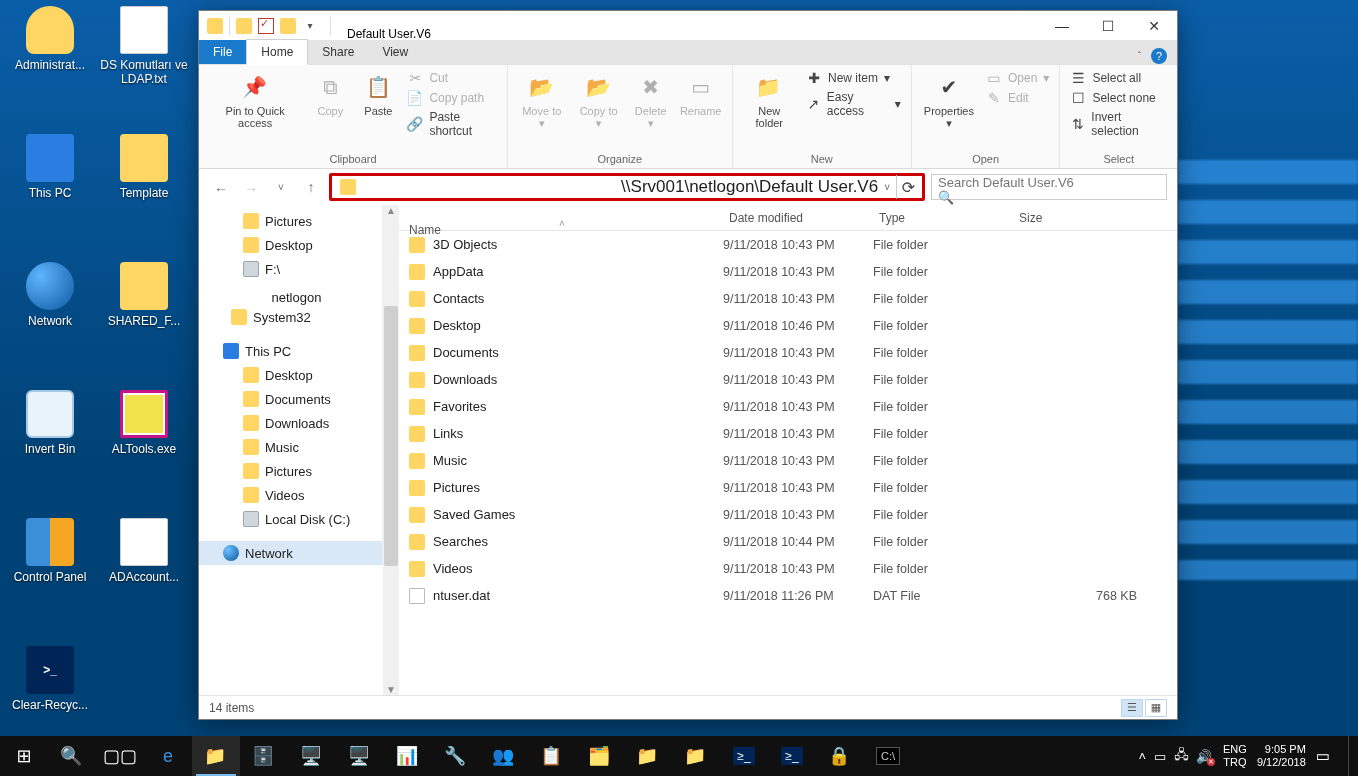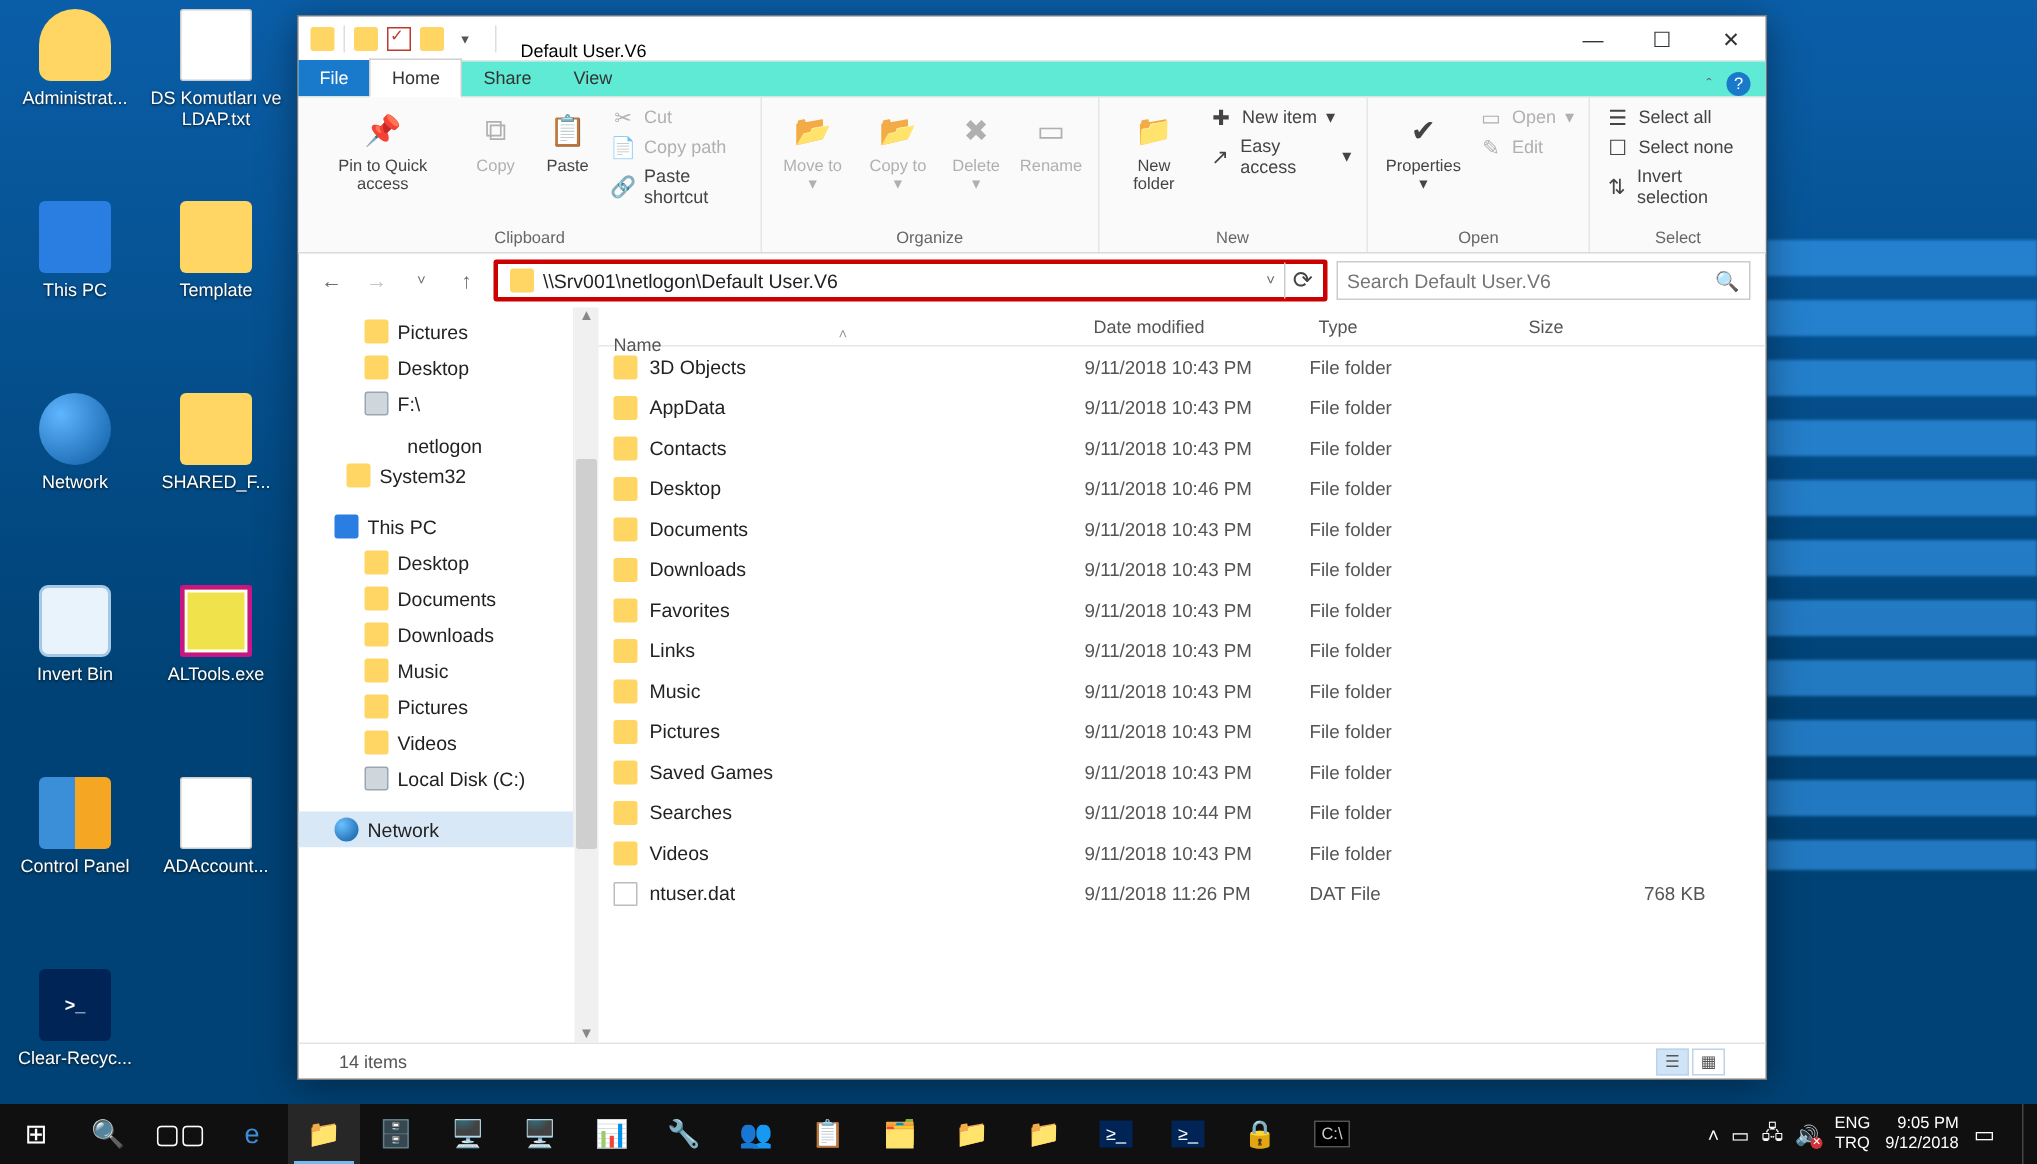--- a/index.html
+++ b/index.html
@@ -32,21 +32,21 @@
 .tb-ic.folder { background:#ffd664; border-radius:2px; }
 .tb-ic.chk { border:1px solid #c0392b; position:relative; }
 .tb-ic.chk:after{content:"✓"; color:#c0392b; font-size:11px; position:absolute; left:1px; top:-2px;}
 .tb-ic.dd { color:#555; font-size:10px; display:flex; align-items:center; justify-content:center;}
 .titlebar .sep { height:18px; width:1px; background:#ddd; margin:0 6px;}
 .titlebar .title { margin-left:4px; color:#000;margin-top:16px; }
 .titlebar .winbtns { margin-left:auto; display:flex; }
 .winbtn { width:46px; height:30px; display:flex; align-items:center; justify-content:center; font-size:14px; color:#333; cursor:pointer; }
 
 
-.menutabs { height:24px; display:flex; align-items:flex-end; background:#5eead4; font-size:12px; border-bottom:1px solid #e1e1e1; }
+.menutabs { height:24px; display:flex; align-items:flex-end; background:#e5e5e5; font-size:12px; border-bottom:1px solid #e1e1e1; }
 .menutabs .tab { padding:5px 14px; color:#333; cursor:pointer; }
 .menutabs .tab.file { background:#1979ca; color:#fff; }
 .menutabs .tab.active { border:1px solid #d0d0d0; border-bottom:1px solid #fff; position:relative; top:1px; background:#fff;}
 .menutabs .help { margin-left:auto; display:flex; align-items:center; gap:10px; padding-right:10px;}
 .menutabs .help .caret{font-size:10px;color:#666;cursor:pointer;}
 .menutabs .help .q{width:16px;height:16px;border-radius:50%;background:#1979ca;color:#fff;font-size:11px;display:flex;align-items:center;justify-content:center;cursor:pointer;}
 
 
 .ribbon { height:104px; background:#fafafa; border-bottom:1px solid #dadada; display:flex; font-size:12px; color:#444; }
 .rgroup { border-right:1px solid #e6e6e6; display:flex; flex-direction:column; align-items:center; padding:2px 6px 0; }
@@ -60,24 +60,24 @@
 .rsmall.disabled{color:#b0b0b0;cursor:default;}
 .rsmall .sic{ width:16px; height:16px; display:inline-flex; align-items:center; justify-content:center; font-size:14px;}
 .rgroup .gname { font-size:11px; color:#666; padding:2px 0 3px; }
 
 
 .navrow { height:36px; display:flex; align-items:center; gap:6px; padding:0 10px; }
 .navbtn { width:24px; height:24px; display:flex; align-items:center; justify-content:center; color:#6e6e6e; cursor:pointer; font-size:14px;}
 .navbtn.disabled{ color:#c7c7c7; cursor:default;}
 .addrwrap { flex:1; display:flex; align-items:center; border:3px solid #c00; border-radius:2px; height:28px; padding:0 2px;}
 .addrwrap .fic{width:16px;height:16px;background:#ffd664;border-radius:2px;margin:0 6px;}
-.addrwrap input { flex:1; border:none; outline:none; font-size:13px; color:#222; height:100%; }
+.addrwrap input { flex:1; border:none; outline:none; font-size:17px; color:#222; height:100%;text-align:right; }
 .addrwrap .dd{font-size:10px;color:#666;padding:0 6px;cursor:pointer;}
 .addrwrap .refresh{width:24px;height:24px;display:flex;align-items:center;justify-content:center;color:#444;cursor:pointer;border-left:1px solid #ccc;}
-.searchbox { width:276px; height:26px; border:1px solid #ccc; display:flex; align-items:center; padding:0 6px; }
+.searchbox { width:236px; height:26px; border:1px solid #ccc; display:flex; align-items:flex-start; padding:0 6px;flex-direction:column; }
 .searchbox input { flex:1; border:none; outline:none; font-size:13px; color:#666; }
 .searchbox .mag{color:#666;font-size:13px;}
 
 
 .body { flex:1; display:flex; min-height:0; }
 .navpane { width:185px; border-right:1px solid #eee; font-size:13px; color:#222; overflow:hidden; padding-top:4px;}
 .navitem { display:flex; align-items:center; gap:6px; padding:3px 8px 3px 26px; cursor:pointer; height:24px;}
 .navitem.lvl0{padding-left:10px;}
 .navitem.sel { background:#d9e8f7;}
 .navitem .nic{width:16px;height:16px;background:#ffd664;border-radius:2px;}
@@ -96,21 +96,21 @@
 .colhead .c-size{flex:1;}
 .rows { flex:1; overflow:auto; font-size:13px; color:#222;}
 .row { height:27px; display:flex; align-items:center; padding-left:4px; cursor:pointer;}
 .row .c-name{flex:0 0 320px; display:flex; align-items:center; gap:8px; padding-left:6px;}
 .row .c-date{flex:0 0 150px; color:#555; font-size:12.5px;}
 .row .c-type{flex:0 0 140px; color:#555; font-size:12.5px;}
 .row .c-size{flex:1; text-align:right; padding-right:40px; color:#555; font-size:12.5px;}
 .fic2{width:16px;height:16px;background:#ffd664;border-radius:2px;display:inline-block;}
 .fic2.file{background:#fff;border:1px solid #bbb;border-radius:1px;}
 
-.statusbar { height:24px; border-top:1px solid #e3e3e3; display:flex; align-items:center; font-size:12px; color:#555; padding:0 27px;}
+.statusbar { height:24px; border-top:1px solid #e3e3e3; display:flex; align-items:center; font-size:12px; color:#555; padding:0 10px;}
 .statusbar .viewbtns{margin-left:auto;display:flex;gap:2px;}
 .statusbar .vb{width:22px;height:18px;border:1px solid #bcd3ea;display:flex;align-items:center;justify-content:center;font-size:11px;cursor:pointer;}
 .statusbar .vb.active{background:#cfe4f7;}
 
 
 .taskbar { position:absolute; left:0; right:0; bottom:0; height:40px; background:#101010; display:flex; align-items:center; }
 .tb-item { width:48px; height:40px; display:flex; align-items:center; justify-content:center; color:#fff; cursor:pointer; position:relative;}
 .tb-item.active:after{content:"";position:absolute;bottom:0;left:4px;right:4px;height:2px;background:#76b9ed;}
 .tb-item .tic{font-size:18px;}
 .tb-right{margin-left:auto;display:flex;align-items:center;color:#fff;font-size:11px;gap:10px;padding-right:4px;}

